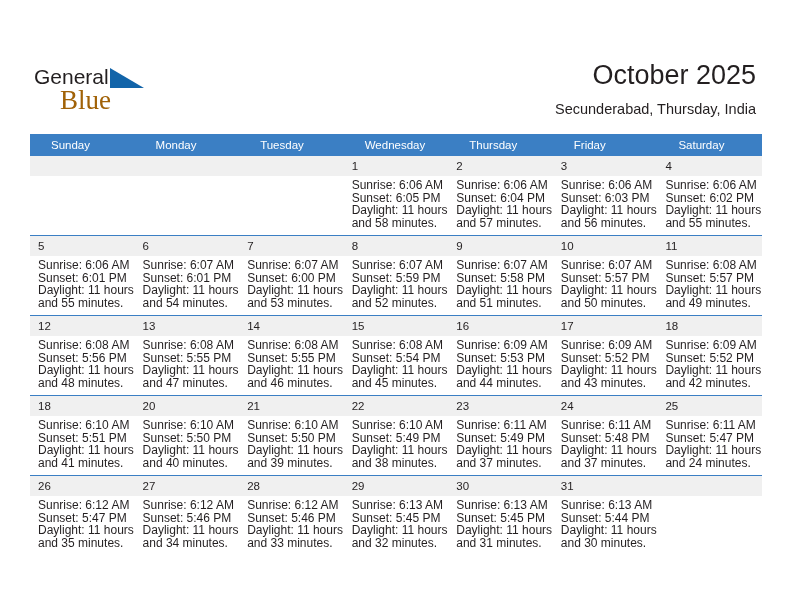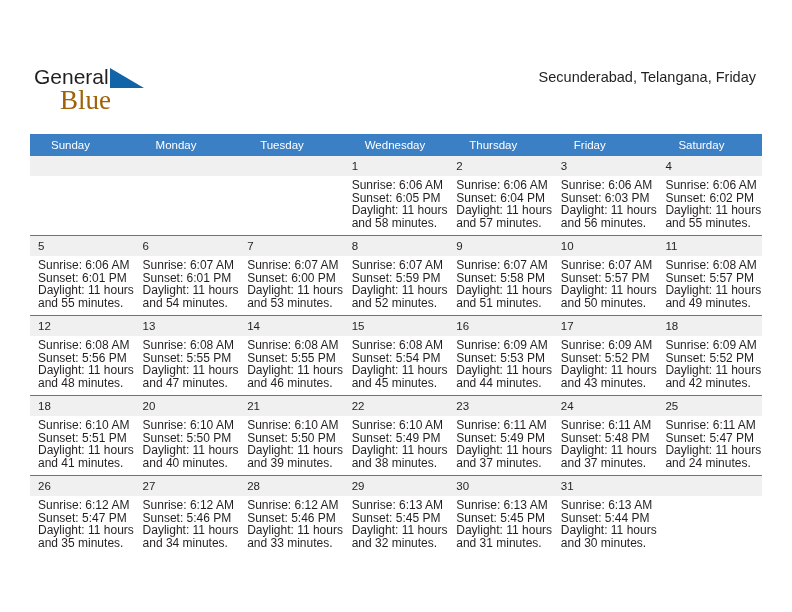--- a/index.html
+++ b/index.html
@@ -144,21 +144,22 @@
 
   <div class="top">
 
     <div class="brand">
       <span class="brand-general">General</span>
       <span class="brand-tri"></span>
       <span class="brand-blue">Blue</span>
     </div>
 
     <div class="titles">
-      <div class="location">Secunderabad, Telangana, Friday</div>
+      <div class="month-title">October 2025</div>
+      <div class="location">Secunderabad, Thursday, India</div>
     </div>
 
   </div>
 
   <table class="calendar">
     <colgroup>
       <col class="col-w">
         <col class="col-w">
         <col class="col-w">
         <col class="col-w">

